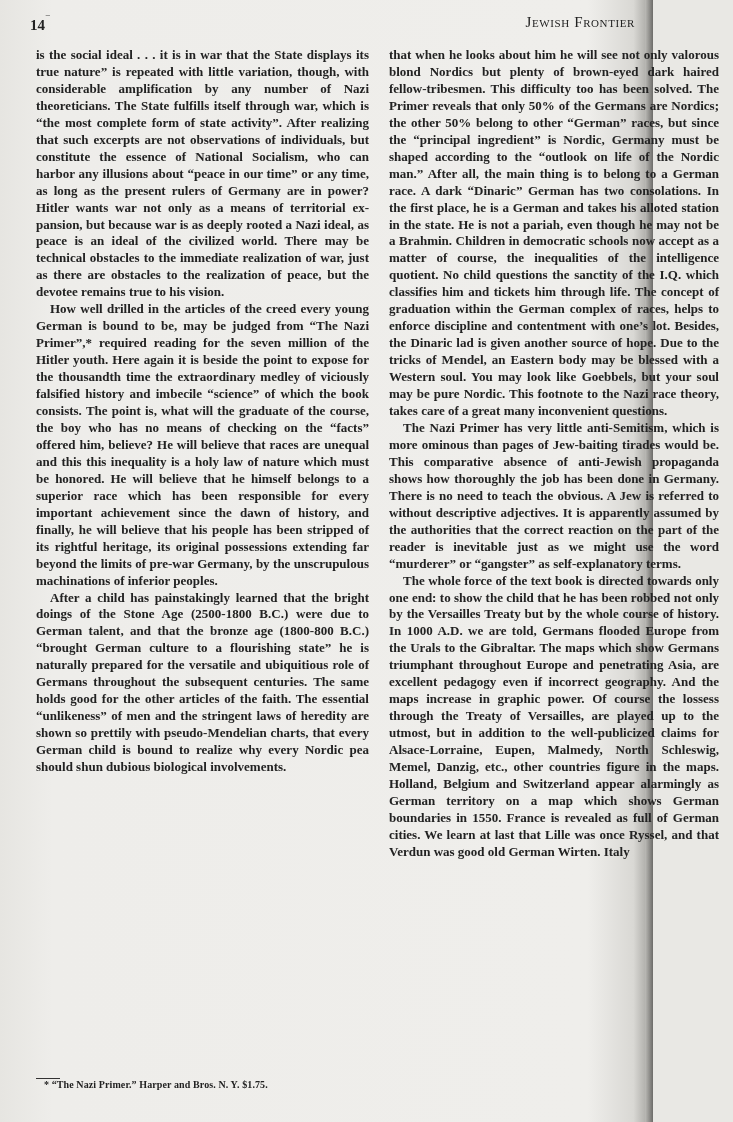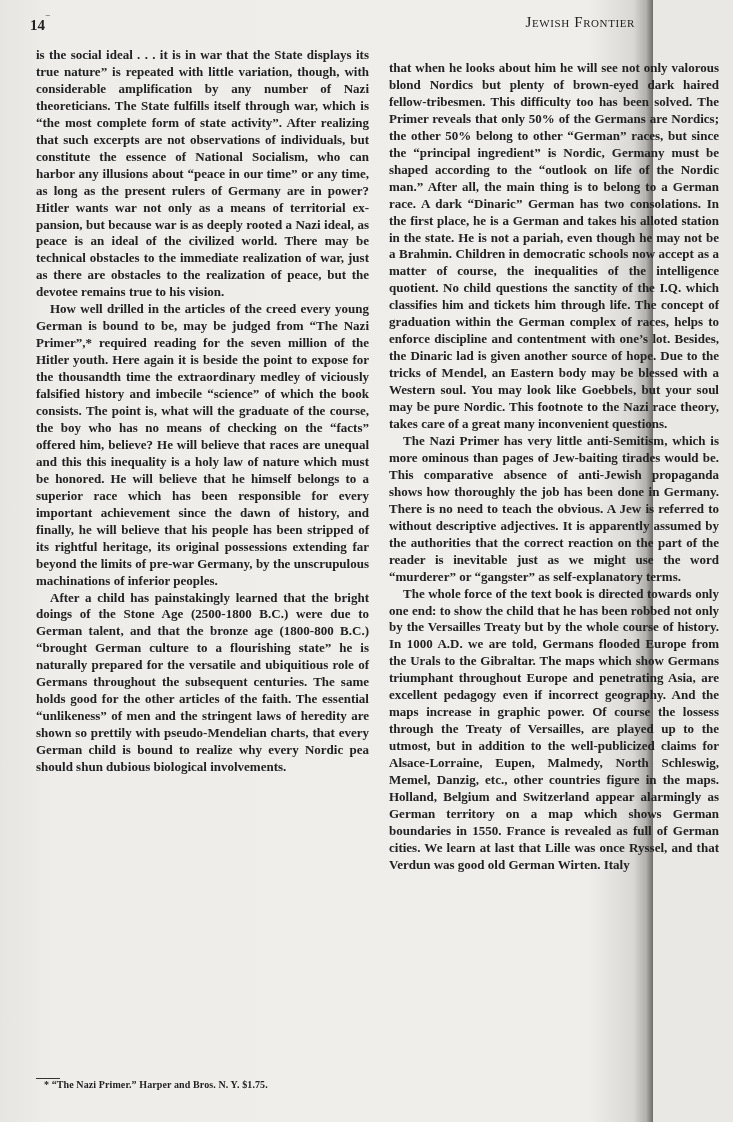--- a/index.html
+++ b/index.html
@@ -29,21 +29,21 @@
   .running-head {
     position: absolute; right: 0; top: 0; font-size: 15px; font-variant: small-caps; letter-spacing: 0.6px; color: #222;
   }
   .col {
     position: absolute; top: 47px;
     font-family: "Liberation Serif", serif;
     font-size: 13px; line-height: 16.95px;
     text-align: justify; color: #222; font-weight: bold;
   }
   .col-left { left: 36px; width: 333px; }
-  .col-right { left: 389px; width: 330px; margin-top: 13px; }
+  .col-right { left: 389px; width: 330px; }
   .para { margin: 0; text-indent: 0; hyphens: manual; }
   .para.indent { text-indent: 14px; }
   .para.first { text-indent: 0; }
   .footnote-rule {
     position: absolute; left: 36px; top: 1078px; width: 24px; height: 1px; background: #333;
   }
   .footnote {
     position: absolute; left: 44px; top: 1079px; font-family: "Liberation Serif", serif;
     font-size: 10px; font-weight: bold; color: #222; letter-spacing: 0.1px;
   }

